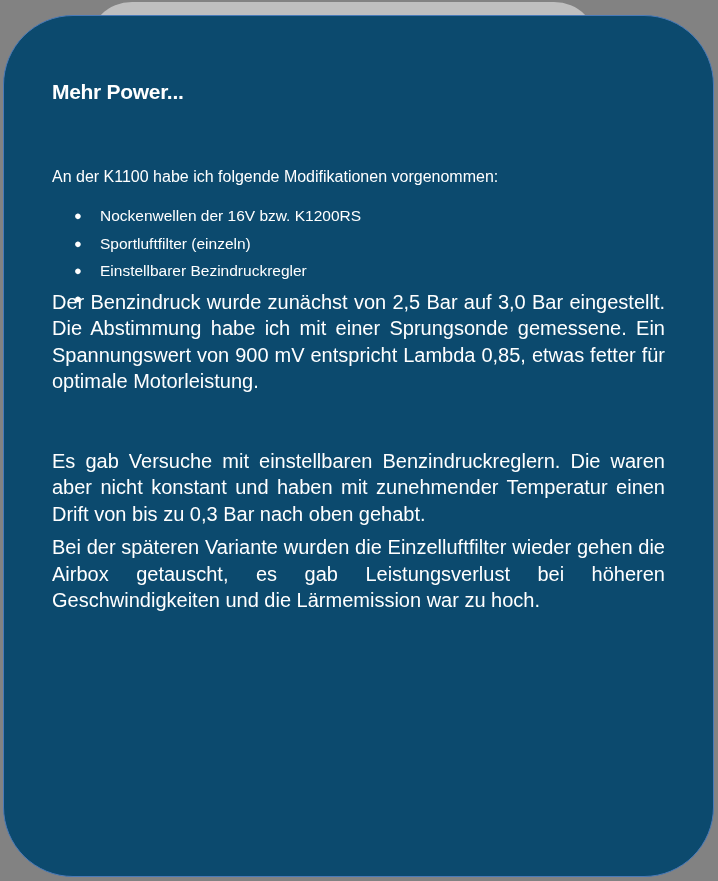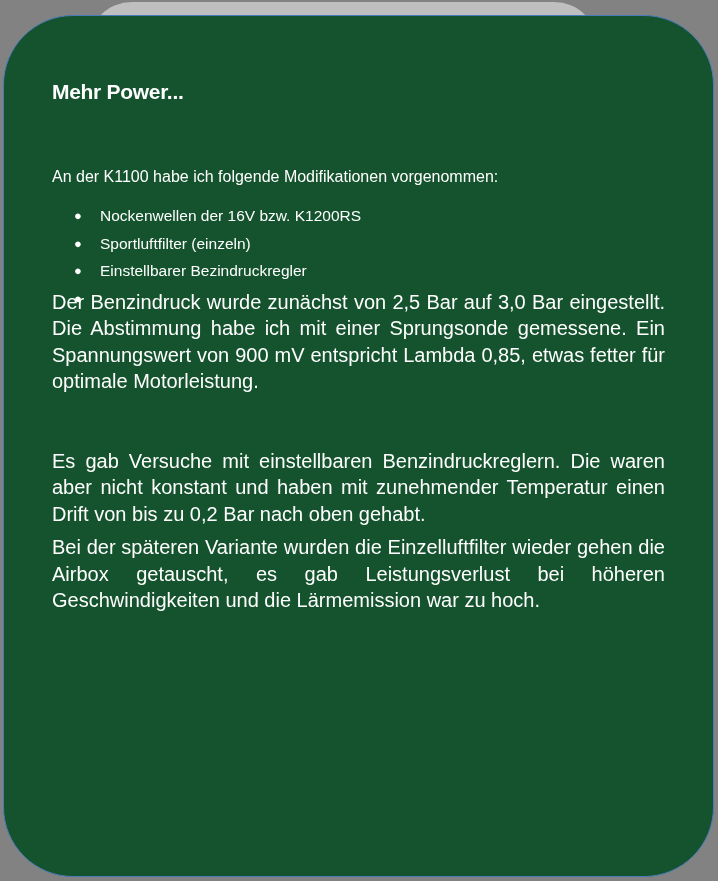--- a/index.html
+++ b/index.html
@@ -6,21 +6,21 @@
   body {
     width:718px; height:881px; background:#828282; position:relative; overflow:hidden;
     font-family: "Liberation Sans", "DejaVu Sans", sans-serif;
   }
   .back-shape {
     position:absolute; left:88px; top:2px; width:510px; height:60px;
     background:#bfbfbf; border-radius:44px 44px 0 0;
   }
   .card {
     position:absolute; left:3px; top:15px; width:711px; height:862px;
-    background:#14532d; border:1px solid #4a7ab8; border-radius:70px;
+    background:#0c4a6e; border:1px solid #4a7ab8; border-radius:70px;
     box-sizing:border-box;
   }
   .content {
     position:absolute; left:48px; top:60px; width:624px; color:#ffffff;
   }
   .title { font-size:21px; font-weight:bold; margin:0; letter-spacing:-0.3px; line-height:32px; }
   .intro { font-size:16px; margin:55px 0 12px 0; line-height:27px; }
   ul { margin:0 0 4px 0; padding-left:48px; }
   li { font-size:15.5px; line-height:27.5px; list-style:none; position:relative; }
   li .bullet { position:absolute; left:-26px; top:0; font-size:13px; }
@@ -36,16 +36,16 @@
     <h1 class="title">Mehr Power...</h1>
     <div class="intro">An der K1100 habe ich folgende Modifikationen vorgenommen:</div>
     <ul>
       <li><span class="bullet">●</span><span>Nockenwellen der 16V bzw. K1200RS</span></li>
       <li><span class="bullet">●</span><span>Sportluftfilter (einzeln)</span></li>
       <li><span class="bullet">●</span><span>Einstellbarer Bezindruckregler</span></li>
       <li><span class="bullet">●</span></li>
     </ul>
     <p class="par">Der Benzindruck wurde zunächst von 2,5 Bar auf 3,0 Bar eingestellt. Die Abstimmung habe ich mit einer Sprungsonde gemessene. Ein Spannungswert von 900 mV entspricht Lambda 0,85, etwas fetter für optimale Motorleistung.</p>
     <div class="gap"></div>
-    <p class="par">Es gab Versuche mit einstellbaren Benzindruckreglern. Die waren aber nicht konstant und haben mit zunehmender Temperatur einen Drift von bis zu 0,2 Bar nach oben gehabt.</p>
+    <p class="par">Es gab Versuche mit einstellbaren Benzindruckreglern. Die waren aber nicht konstant und haben mit zunehmender Temperatur einen Drift von bis zu 0,3 Bar nach oben gehabt.</p>
     <p class="par">Bei der späteren Variante wurden die Einzelluftfilter wieder gehen die Airbox getauscht, es gab Leistungsverlust bei höheren Geschwindigkeiten und die Lärmemission war zu hoch.</p>
   </div>
 </div>
 
 </body></html>

